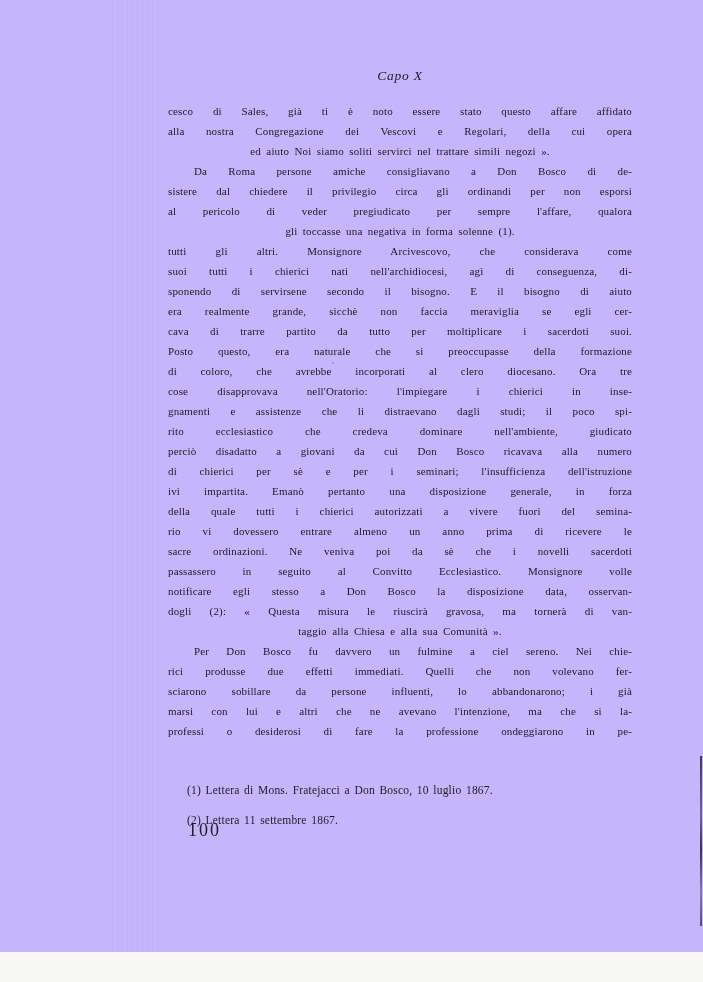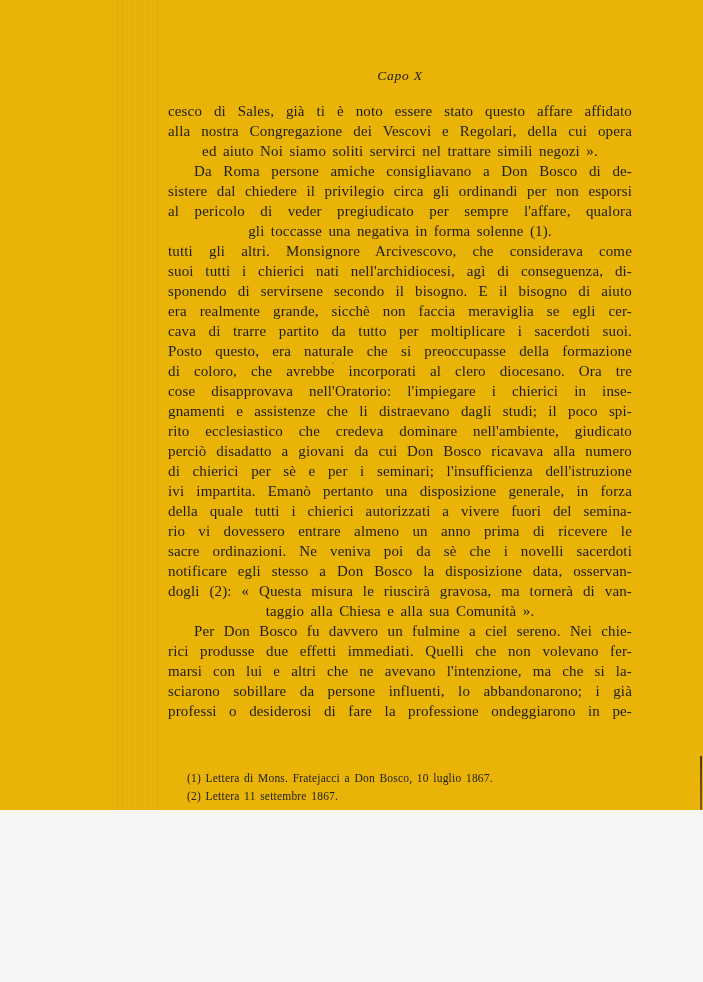--- a/index.html
+++ b/index.html
@@ -3,22 +3,22 @@
 <meta charset="utf-8">
 <style>
   html, body {
     margin: 0;
     padding: 0;
     background: #f6f6f4;
   }
   .page {
     position: relative;
     width: 703px;
-    height: 810px;
-    background: #eab308;
+    height: 952px;
+    background: #c4b5fd;
     overflow: hidden;
     font-family: "Liberation Serif", "DejaVu Serif", serif;
     color: #1d1d1d;
   }
   
   .scan-band {
     position: absolute;
     left: 112px;
     top: 0;
     width: 48px;
@@ -60,21 +60,21 @@
     font-style: italic;
     font-size: 13.5px;
     letter-spacing: 0.8px;
     color: #222;
   }
   .textblock {
     position: absolute;
     left: 168px;
     top: 101px;
     width: 464px;
-    font-size: 15px;
+    font-size: 11px;
     letter-spacing: 0.15px;
   }
   .para { margin: 0; padding: 0; }
   .line {
     height: 20px;
     line-height: 20px;
     overflow: hidden;
     white-space: normal;
   }
   .j {
@@ -93,20 +93,21 @@
     width: 445px;
     font-size: 11.5px;
     letter-spacing: 0.2px;
     color: #222;
   }
   .footnote {
     height: 18px;
     line-height: 18px;
     word-spacing: 1.5px;
     overflow: hidden;
+    margin-top: 12px;
   }
   .folio {
     position: absolute;
     left: 188px;
     top: 820px;
     font-size: 18px;
     letter-spacing: 2px;
     color: #222;
   }
 </style>
@@ -144,30 +145,31 @@
       <div class="line j">di coloro, che avrebbe incorporati al clero diocesano. Ora tre</div>
       <div class="line j">cose disapprovava nell'Oratorio: l'impiegare i chierici in inse-</div>
       <div class="line j">gnamenti e assistenze che li distraevano dagli studi; il poco spi-</div>
       <div class="line j">rito ecclesiastico che credeva dominare nell'ambiente, giudicato</div>
       <div class="line j">perciò disadatto a giovani da cui Don Bosco ricavava alla numero</div>
       <div class="line j">di chierici per sè e per i seminari; l'insufficienza dell'istruzione</div>
       <div class="line j">ivi impartita. Emanò pertanto una disposizione generale, in forza</div>
       <div class="line j">della quale tutti i chierici autorizzati a vivere fuori del semina-</div>
       <div class="line j">rio vi dovessero entrare almeno un anno prima di ricevere le</div>
       <div class="line j">sacre ordinazioni. Ne veniva poi da sè che i novelli sacerdoti</div>
+      <div class="line j">passassero in seguito al Convitto Ecclesiastico. Monsignore volle</div>
       <div class="line j">notificare egli stesso a Don Bosco la disposizione data, osservan-</div>
       <div class="line j">dogli (2): « Questa misura le riuscirà gravosa, ma tornerà di van-</div>
       <div class="line e">taggio alla Chiesa e alla sua Comunità ».</div>
     </div>
 
     <div class="para">
       <div class="line j ind">Per Don Bosco fu davvero un fulmine a ciel sereno. Nei chie-</div>
       <div class="line j">rici produsse due effetti immediati. Quelli che non volevano fer-</div>
+      <div class="line j">sciarono sobillare da persone influenti, lo abbandonarono; i già</div>
       <div class="line j">marsi con lui e altri che ne avevano l'intenzione, ma che si la-</div>
-      <div class="line j">sciarono sobillare da persone influenti, lo abbandonarono; i già</div>
       <div class="line j">professi o desiderosi di fare la professione ondeggiarono in pe-</div>
     </div>
 
   </div>
 
   <div class="footnotes">
     <div class="footnote">(1) Lettera di Mons. Fratejacci a Don Bosco, 10 luglio 1867.</div>
     <div class="footnote">(2) Lettera 11 settembre 1867.</div>
   </div>
 

